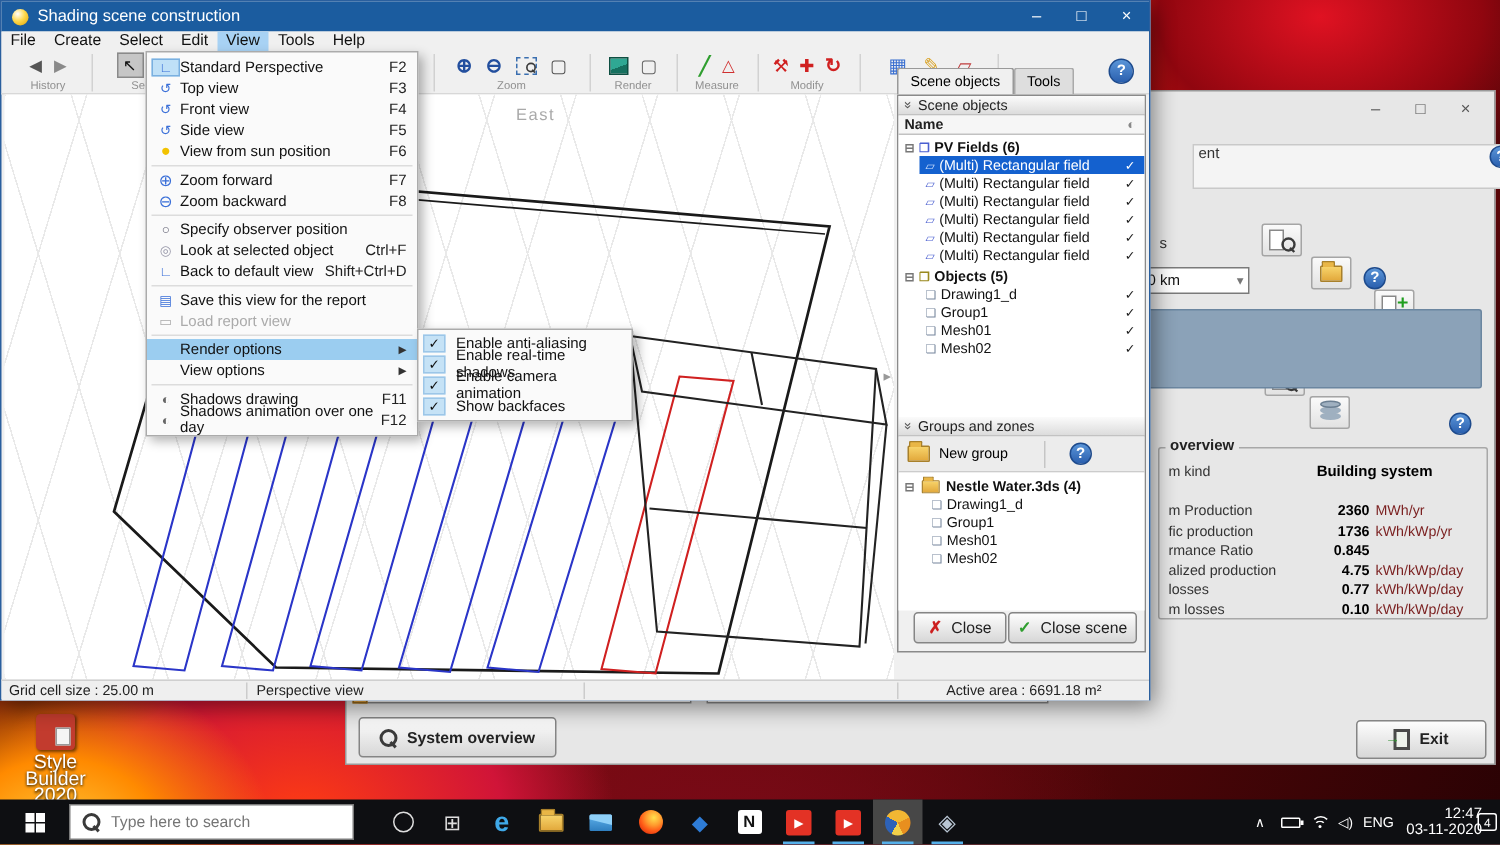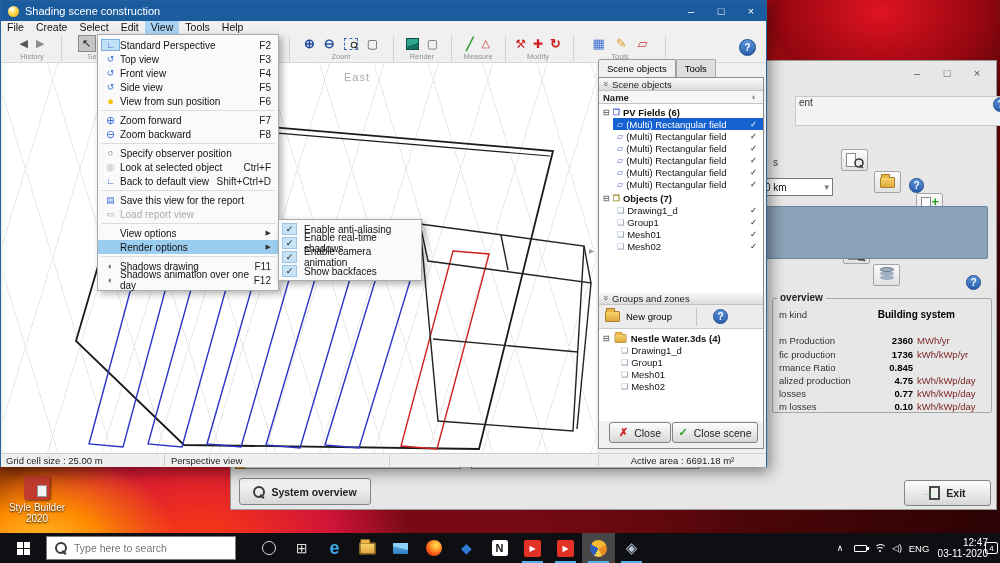--- a/index.html
+++ b/index.html
@@ -33,21 +33,21 @@
   #menubar span{padding:0 6px;line-height:13px}
   #toolbar{left:0;top:33px;right:0;height:29px;background:#f0f0f0;border-bottom:1px solid #d8d8d8}
   .tgroup{position:absolute;top:0;height:29px;text-align:center}
   .ticons{height:19px;display:flex;align-items:center;justify-content:center;gap:8px}
   .tlabel{font-size:7.5px;color:#909090;line-height:8px}
   .tdiv{position:absolute;top:2px;width:1px;height:25px;background:#d2d2d2}
   #canvas{left:2px;top:62px;width:593px;height:390px;background-color:#fff;background-image:
     repeating-linear-gradient(107deg,#e9e9e9 0 1px,rgba(0,0,0,0) 1px 52px),
     repeating-linear-gradient(73deg,#e9e9e9 0 1px,rgba(0,0,0,0) 1px 52px)}
   
-  #panel{left:597px;top:58px;width:168px;height:390px}
+  #panel{left:597px;top:44px;width:168px;height:390px}
   .tab{height:18px;font-size:9.5px;padding:0 8px;display:flex;align-items:center;border:1px solid #999;border-bottom:none;border-radius:2px 2px 0 0}
   #pbox{position:absolute;left:0;top:18px;right:2px;bottom:0;border:1px solid #8a8a8a;background:#f0f0f0}
   .phdr{height:13px;background:linear-gradient(#fbfbfb,#dcdcdc);border-bottom:1px solid #c2c2c2;display:flex;align-items:center;font-size:9.5px;color:#222;gap:4px;padding-left:4px}
   .chev{display:inline-block;transform:rotate(90deg);font-size:9px;color:#555}
   .trow{display:flex;align-items:center;height:12px;font-size:9.5px;color:#111;gap:3px}
   .tic{font-size:8px;color:#4a5fd0;flex:none}
   .exp{font-size:8px;color:#777;flex:none}
   .check{margin-left:auto;margin-right:6px;font-size:8.5px;color:#222}
   
   #vmenu{left:96px;top:33px;width:182px;background:#fafafa;border:1px solid #ababab;box-shadow:3px 3px 7px rgba(0,0,0,.3);padding:3px 0;z-index:40}
@@ -86,21 +86,21 @@
   .door{width:11px;height:14px;border:2px solid #4a4a4a;background:#eef3ec;position:relative}
   .door::before{content:"→";position:absolute;left:-8px;top:-1px;color:#2f8f2f;font-size:10px;font-weight:bold}
 </style>
 </head>
 <body>
 
 <div class="abs" style="left:4px;top:476px;width:66px;text-align:center;z-index:2">
   <div style="margin:0 auto;width:26px;height:24px;background:#c23b2e;border-radius:3px;position:relative;box-shadow:1px 1px 2px rgba(0,0,0,.5)">
     <span style="position:absolute;right:3px;bottom:3px;width:10px;height:12px;background:#f5f5f5;border:1px solid #999"></span>
   </div>
-  <div style="font-size:10px;color:#fff;text-shadow:0 1px 2px #000;line-height:11px;margin-top:2px">Style Builder 2020</div>
+  <div style="font-size:13px;color:#fff;text-shadow:0 1px 2px #000;line-height:11px;margin-top:2px">Style Builder 2020</div>
 </div>
 
 <div id="pwin" class="abs">
   <div class="abs" style="right:4px;top:2px;display:flex;color:#555;font-size:11px">
     <span class="capbtn" style="color:#555">–</span>
     <span class="capbtn" style="color:#555">□</span>
     <span class="capbtn" style="color:#555">×</span>
   </div>
 
   <div class="abs" style="left:564px;top:35px;width:222px;height:30px;background:#f4f4f4;border:1px solid #c9c9c9;display:flex;align-items:flex-start">
@@ -355,21 +355,21 @@
             <span class="check">✓</span>
         </div>
         <div class="trow" style="padding-left:18px">
           <span class="tic">▱</span>
             <span>(Multi) Rectangular field</span>
             <span class="check">✓</span>
         </div>
         <div class="trow" style="padding-left:4px;font-weight:bold;margin-top:2px">
           <span class="exp">⊟</span>
           <span class="tic" style="color:#9a8a20">❒</span>
-          <span>Objects (7)</span>
+          <span>Objects (5)</span>
         </div>
         <div class="trow" style="padding-left:18px">
           <span class="tic" style="color:#7a8aa0">❏</span>
             <span>Drawing1_d</span>
             <span class="check">✓</span>
         </div>
         <div class="trow" style="padding-left:18px">
           <span class="tic" style="color:#7a8aa0">❏</span>
             <span>Group1</span>
             <span class="check">✓</span>
@@ -494,28 +494,28 @@
     <div class="msep"></div>
     <div class="mi">
       <span class="mico" style="color:#3a6fd8">▤</span>
       <span class="mlabel">Save this view for the report</span>
     </div>
     <div class="mi mdis">
       <span class="mico">▭</span>
       <span class="mlabel">Load report view</span>
     </div>
     <div class="msep"></div>
-    <div class="mi">
-      <span class="mico"></span>
-      <span class="mlabel">View options</span>
-      <span style="font-size:7px;color:#333">▶</span>
-    </div>
     <div class="mi mhl">
       <span class="mico"></span>
       <span class="mlabel">Render options</span>
+      <span style="font-size:7px;color:#333">▶</span>
+    </div>
+    <div class="mi">
+      <span class="mico"></span>
+      <span class="mlabel">View options</span>
       <span style="font-size:7px;color:#333">▶</span>
     </div>
     <div class="msep"></div>
     <div class="mi">
       <span class="mico" style="color:#666">◐</span>
       <span class="mlabel">Shadows drawing</span>
         <span class="msc">F11</span>
     </div>
     <div class="mi">
       <span class="mico" style="color:#666">◐</span>

